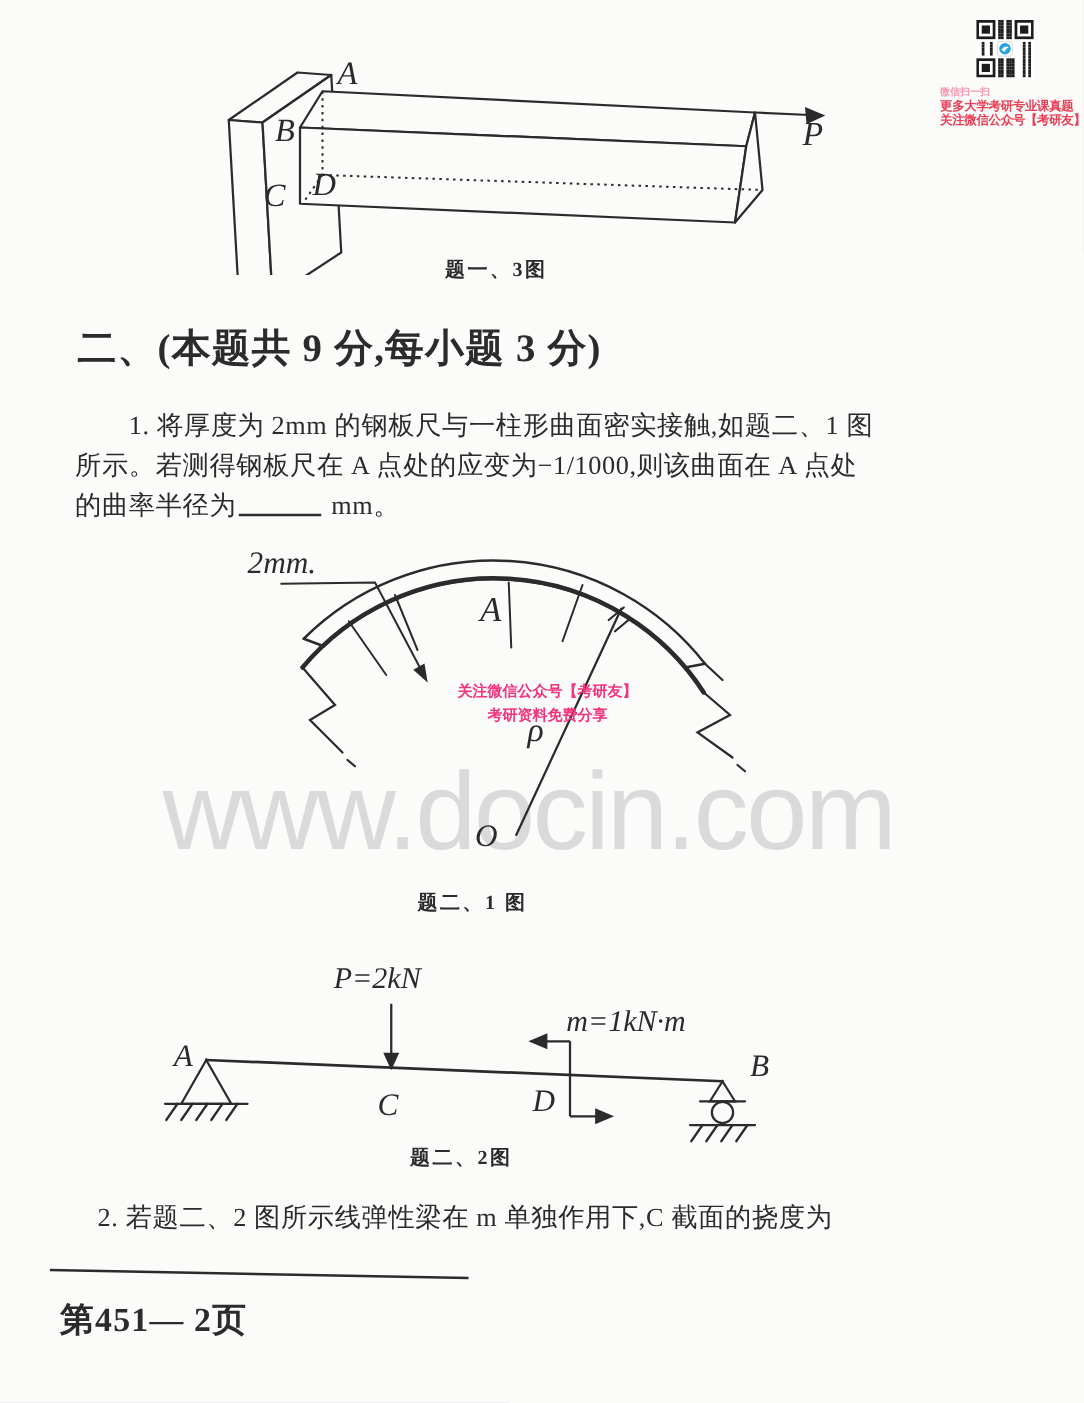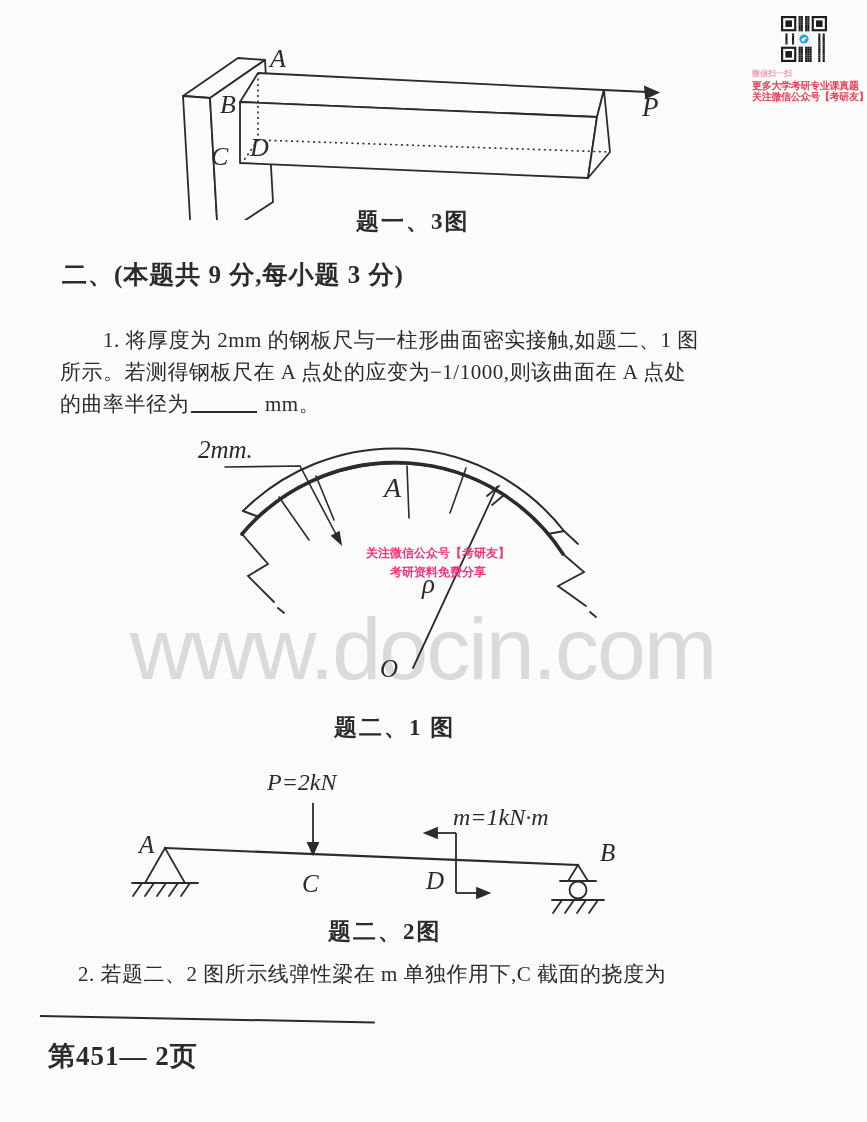--- a/index.html
+++ b/index.html
@@ -3,22 +3,22 @@
 <meta charset="utf-8">
 <style>
   html,body{margin:0;padding:0;background:#e9e9e9;}
   .page{
     position:relative;width:867px;height:1122px;margin:0 auto;
     background:#fbfbfa;overflow:hidden;
     font-family:"Liberation Serif","DejaVu Serif",serif;color:#2b2b2b;
   }
   .abs{position:absolute;}
   .bodytext{font-size:21px;font-weight:400;letter-spacing:0.5px;white-space:nowrap;}
-  .heading{font-size:25px;font-weight:700;letter-spacing:1px;white-space:nowrap;}
-  .caption{font-size:23px;font-weight:600;letter-spacing:2px;white-space:nowrap;}
+  .heading{font-size:31px;font-weight:700;letter-spacing:1px;white-space:nowrap;}
+  .caption{font-size:16px;font-weight:600;letter-spacing:2px;white-space:nowrap;}
   .footer{font-size:27px;font-weight:600;letter-spacing:1px;}
   .blank-short{display:inline-block;width:66px;border-bottom:2px solid #2b2b2b;transform:translateY(2px);margin:0 8px 0 2px;}
   .blank-long{display:inline-block;width:335px;border-bottom:2px solid #2b2b2b;transform:rotate(1.1deg) translateY(5px);transform-origin:left center;margin-left:6px;}
   .wm-docin{
     left:130px;top:598px;font-family:"Liberation Sans","DejaVu Sans",sans-serif;
     font-size:88px;font-weight:400;color:#dadada;letter-spacing:-2px;z-index:0;white-space:nowrap;
   }
   .wm-pink{
     left:366px;top:544px;width:144px;text-align:center;z-index:3;
     font-family:"Liberation Sans","DejaVu Sans",sans-serif;

